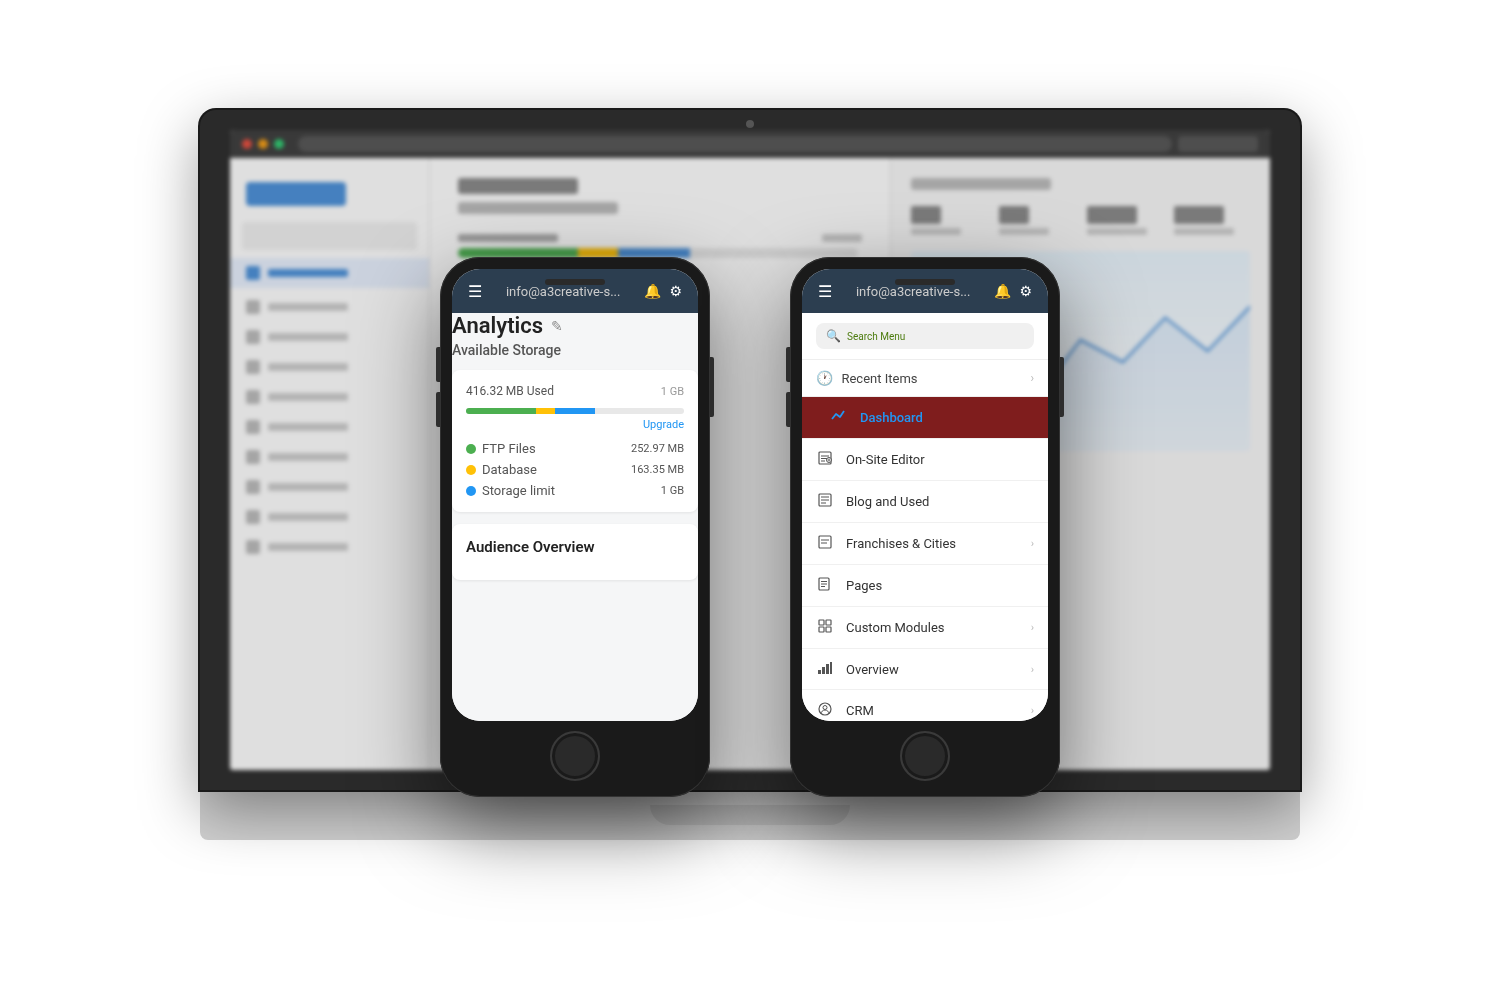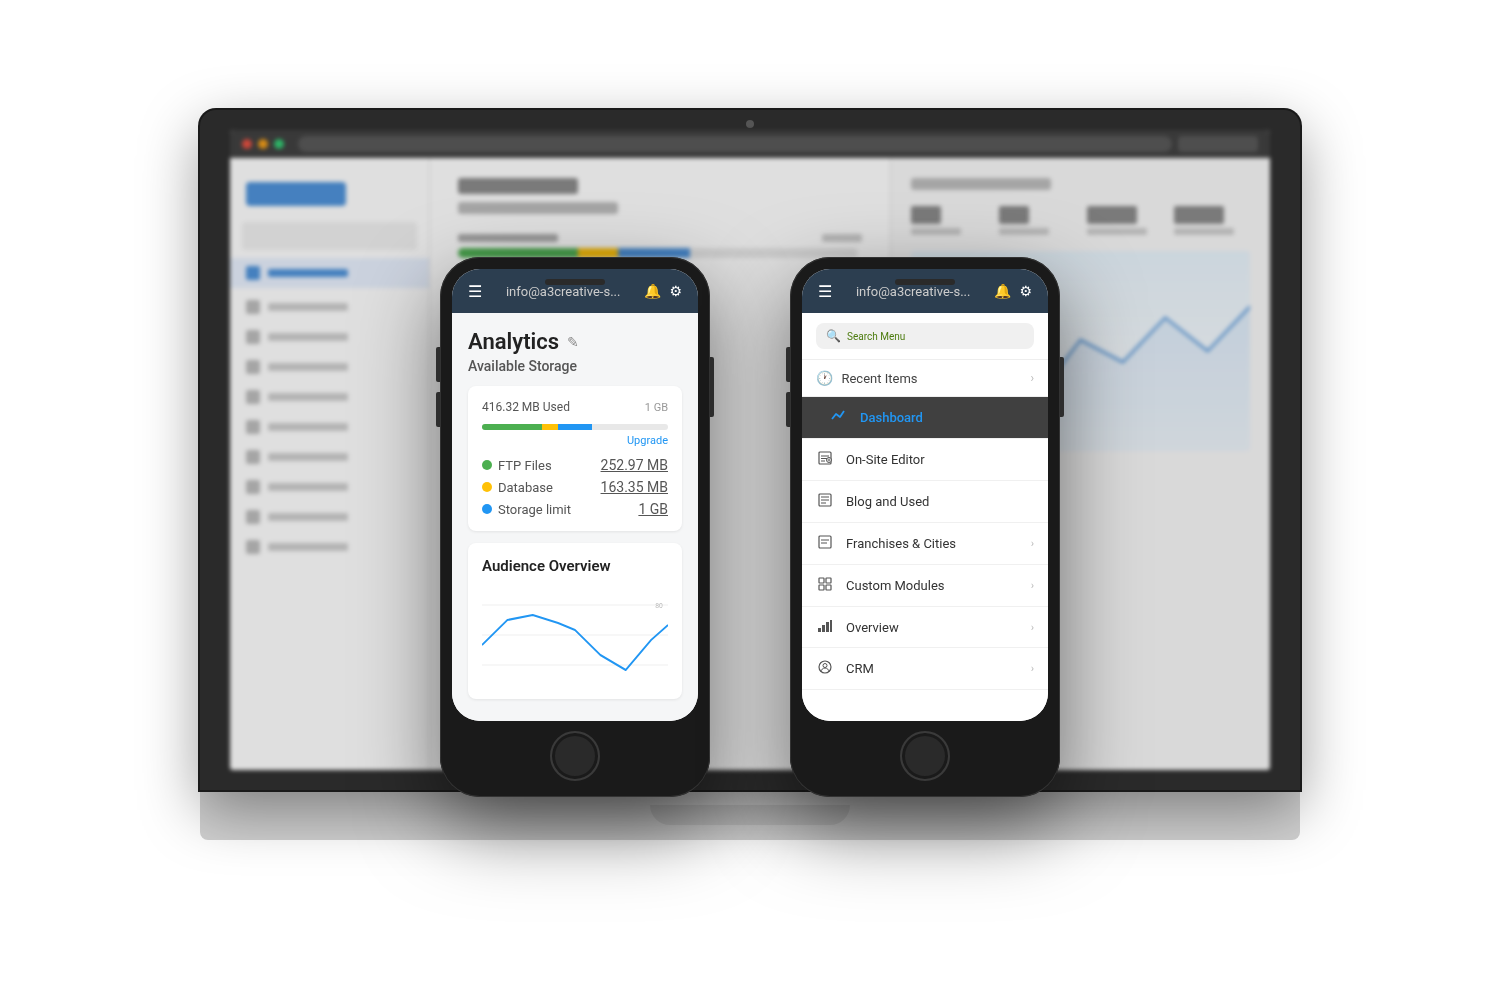--- a/index.html
+++ b/index.html
@@ -321,21 +321,20 @@
     }
 
     .phone-topbar-icon {
       font-size: 14px;
     }
 
     
     .analytics-content {
       flex: 1;
       overflow-y: auto;
-      padding: 16px;
       background: #f5f6f7;
     }
 
     .analytics-title-row {
       display: flex;
       align-items: center;
       gap: 8px;
       margin-bottom: 4px;
     }
 
@@ -425,23 +424,22 @@
       height: 10px;
       border-radius: 50%;
     }
 
     .legend-label {
       font-size: 13px;
       color: #555;
     }
 
     .legend-value {
-      font-size: 14px;
+      font-size: 11px;
       color: #555;
-      text-decoration: underline;
     }
 
     .audience-card {
       background: #ffffff;
       border-radius: 8px;
       padding: 14px;
       box-shadow: 0 1px 3px rgba(0,0,0,0.08);
     }
 
     .audience-title {
@@ -521,21 +519,21 @@
     .menu-item {
       display: flex;
       align-items: center;
       padding: 12px 14px;
       border-bottom: 1px solid #f0f0f0;
       gap: 12px;
       cursor: pointer;
     }
 
     .menu-item.active {
-      background: #404040;
+      background: #7f1d1d;
       padding-left: 28px;
     }
 
     .menu-item-icon {
       font-size: 14px;
       color: #555;
       width: 18px;
       text-align: center;
     }
 
@@ -758,32 +756,20 @@
                 <div class="legend-dot" style="background:#2196f3;"></div>
                 <span class="legend-label">Storage limit</span>
               </div>
               <span class="legend-value">1 GB</span>
             </div>
           </div>
         </div>
 
         <div class="audience-card">
           <div class="audience-title">Audience Overview</div>
-          <div class="mini-chart">
-            <svg class="chart-svg" viewBox="0 0 220 100" preserveAspectRatio="none">
-
-              <line x1="0" y1="20" x2="220" y2="20" stroke="#eee" stroke-width="1"></line>
-              <line x1="0" y1="50" x2="220" y2="50" stroke="#eee" stroke-width="1"></line>
-              <line x1="0" y1="80" x2="220" y2="80" stroke="#eee" stroke-width="1"></line>
-
-              <polyline points="0,60 30,35 60,30 90,38 110,45 140,70 170,85 200,55 220,40" fill="none" stroke="#2196f3" stroke-width="2" stroke-linejoin="round"></polyline>
-
-              <text x="205" y="23" font-size="8" fill="#bbb">80</text>
-            </svg>
-          </div>
         </div>
       </div>
     </div>
     <div class="phone-home-button"></div>
   </div>
 
   <div class="phone">
     <div class="phone-camera-bar"></div>
     <div class="phone-volume-up"></div>
     <div class="phone-volume-down"></div>
@@ -856,20 +842,31 @@
               <svg width="14" height="14" viewBox="0 0 14 14" fill="none">
                 <rect x="1" y="1" width="12" height="12" rx="1" stroke="#555" stroke-width="1.2"></rect>
                 <line x1="3" y1="5" x2="11" y2="5" stroke="#555" stroke-width="1"></line>
                 <line x1="3" y1="8" x2="9" y2="8" stroke="#555" stroke-width="1"></line>
               </svg>
             </span>
             <span class="menu-item-label">Franchises &amp; Cities</span>
             <span class="menu-item-chevron">›</span>
           </div>
 
+          <div class="menu-item">
+            <span class="menu-item-icon">
+              <svg width="14" height="14" viewBox="0 0 14 14" fill="none">
+                <rect x="1" y="1" width="10" height="12" rx="1" stroke="#555" stroke-width="1.2"></rect>
+                <line x1="3" y1="4.5" x2="9" y2="4.5" stroke="#555" stroke-width="1"></line>
+                <line x1="3" y1="7" x2="9" y2="7" stroke="#555" stroke-width="1"></line>
+                <line x1="3" y1="9.5" x2="7" y2="9.5" stroke="#555" stroke-width="1"></line>
+              </svg>
+            </span>
+            <span class="menu-item-label">Pages</span>
+          </div>
 
           <div class="menu-item">
             <span class="menu-item-icon">
               <svg width="14" height="14" viewBox="0 0 14 14" fill="none">
                 <rect x="1" y="1" width="5" height="5" rx="0.5" stroke="#555" stroke-width="1.2"></rect>
                 <rect x="8" y="1" width="5" height="5" rx="0.5" stroke="#555" stroke-width="1.2"></rect>
                 <rect x="1" y="8" width="5" height="5" rx="0.5" stroke="#555" stroke-width="1.2"></rect>
                 <rect x="8" y="8" width="5" height="5" rx="0.5" stroke="#555" stroke-width="1.2"></rect>
               </svg>
             </span>

